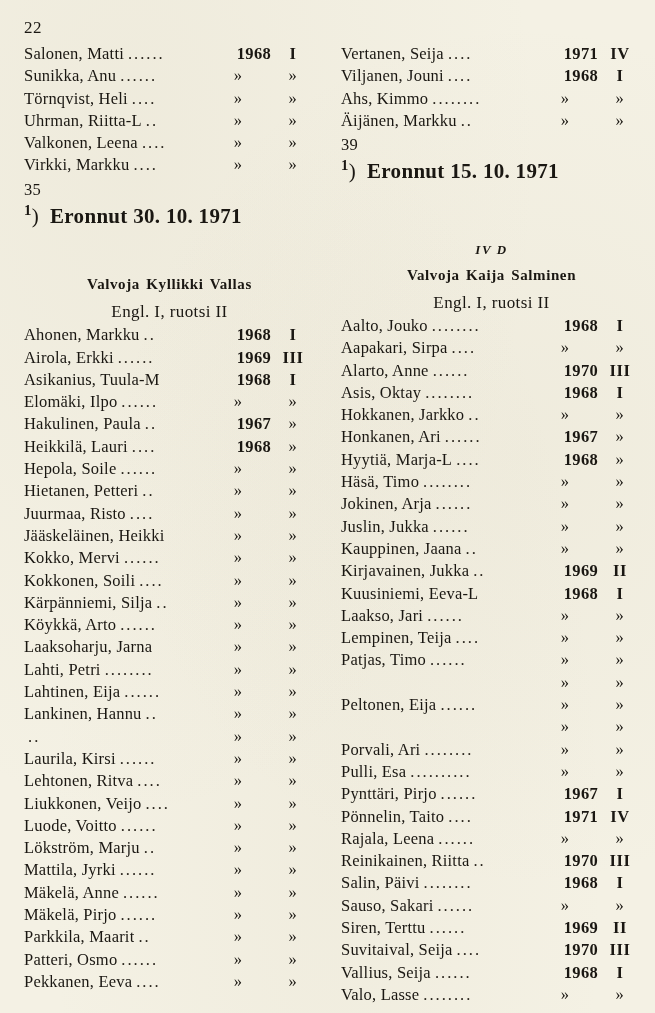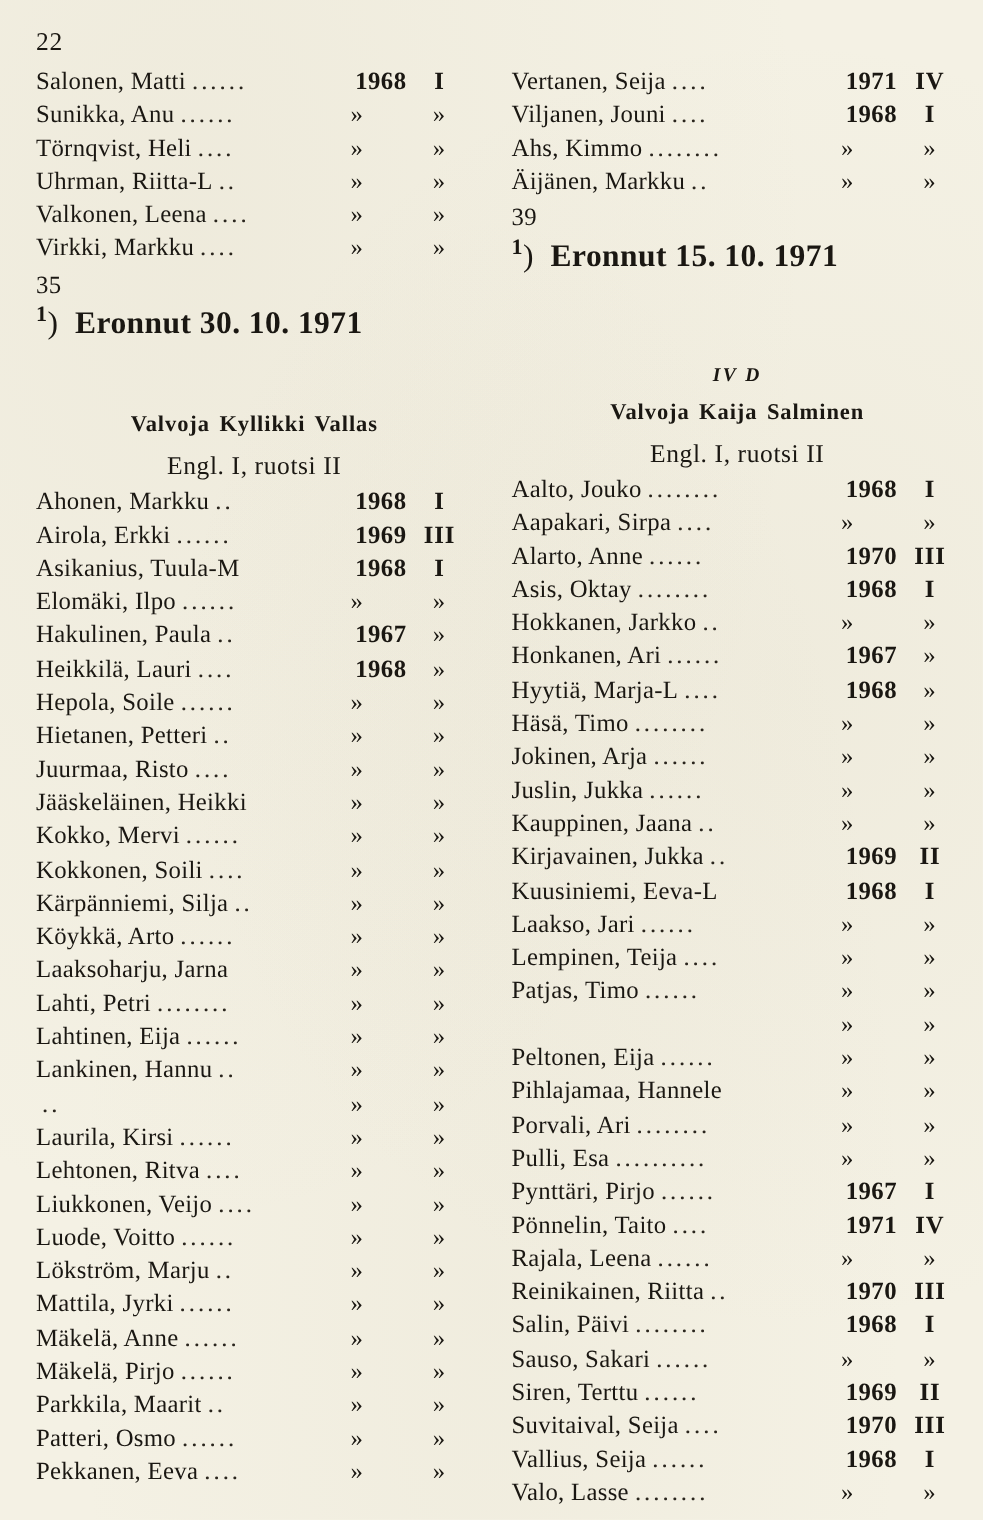--- a/index.html
+++ b/index.html
@@ -543,21 +543,20 @@
             <span class="yr dq">»</span>
             <span class="rn dq">»</span>
           </div>
           <div class="row">
             <span class="nm">Peltonen, Eija</span>
             <span class="leader">......</span>
             <span class="yr dq">»</span>
             <span class="rn dq">»</span>
           </div>
           <div class="row">
-            <span class="nm">Pihlajamaa,   Hannele</span>
             <span class="leader"></span>
             <span class="yr dq">»</span>
             <span class="rn dq">»</span>
           </div>
           <div class="row">
             <span class="nm">Porvali, Ari</span>
             <span class="leader">........</span>
             <span class="yr dq">»</span>
             <span class="rn dq">»</span>
           </div>

